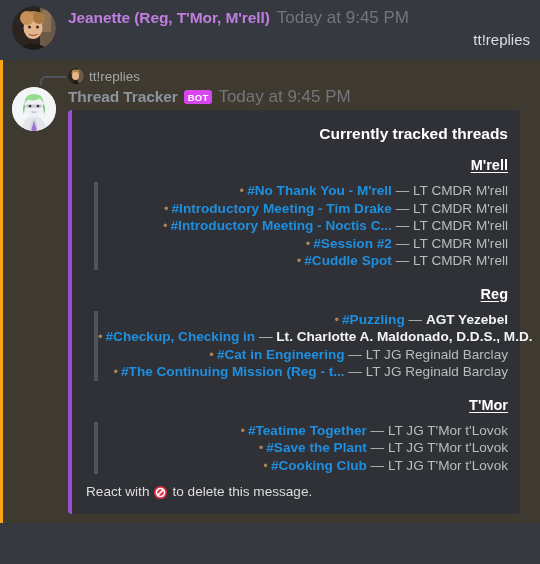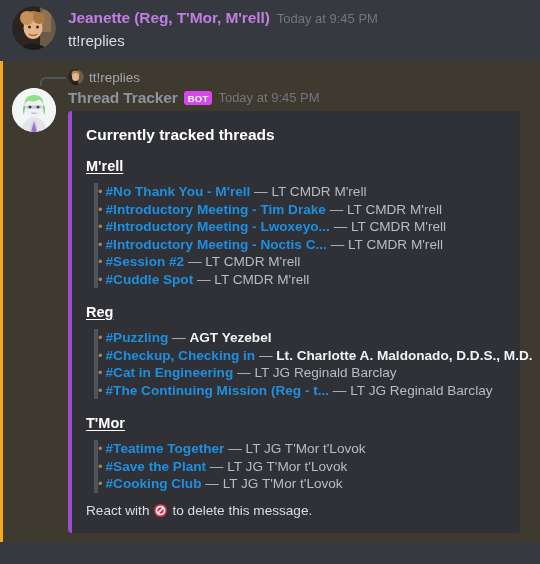--- a/index.html
+++ b/index.html
@@ -12,20 +12,21 @@
     height: 564px;
     overflow: hidden;
     font-family: "Liberation Sans", "DejaVu Sans", sans-serif;
     -webkit-font-smoothing: antialiased;
   }
   .app {
     position: relative;
     width: 540px;
     height: 564px;
     background: #36393f;
+    text-align: right;
   }
 
   
   .msg-plain {
     position: relative;
     padding: 8px 10px 10px 68px;
     background: #36393f;
     min-height: 44px;
     box-sizing: border-box;
   }
@@ -45,21 +46,21 @@
     line-height: 20px;
     white-space: nowrap;
   }
   .author {
     font-size: 15.5px;
     font-weight: 700;
     color: #c07ee0;
     letter-spacing: -0.1px;
   }
   .timestamp {
-    font-size: 13px;
+    font-size: 17px;
     color: #72767d;
     font-weight: 400;
   }
   .msg-body {
     font-size: 15px;
     color: #dcddde;
     line-height: 21px;
     margin-top: 1px;
   }
 
@@ -309,21 +310,20 @@
       <span class="timestamp">Today at 9:45 PM</span>
     </div>
 
     <div class="embed">
       <div class="embed-title">Currently tracked threads</div>
       <div id="embed-sections">
           <div class="section-header">M'rell</div>
           <div class="quote">
             <div class="thread-line"><span class="bullet">•</span><span class="thread-link">#No Thank You - M'rell</span><span class="dash"> — </span><span class="owner">LT CMDR M'rell</span></div>
             <div class="thread-line"><span class="bullet">•</span><span class="thread-link">#Introductory Meeting - Tim Drake</span><span class="dash"> — </span><span class="owner">LT CMDR M'rell</span></div>
-            <div class="thread-line"><span class="bullet">•</span><span class="thread-link">#Introductory Meeting - Lwoxeyo...</span><span class="dash"> — </span><span class="owner">LT CMDR M'rell</span></div>
             <div class="thread-line"><span class="bullet">•</span><span class="thread-link">#Introductory Meeting - Noctis C...</span><span class="dash"> — </span><span class="owner">LT CMDR M'rell</span></div>
             <div class="thread-line"><span class="bullet">•</span><span class="thread-link">#Session #2</span><span class="dash"> — </span><span class="owner">LT CMDR M'rell</span></div>
             <div class="thread-line"><span class="bullet">•</span><span class="thread-link">#Cuddle Spot</span><span class="dash"> — </span><span class="owner">LT CMDR M'rell</span></div>
           </div>
           <div class="section-header">Reg</div>
           <div class="quote">
             <div class="thread-line"><span class="bullet">•</span><span class="thread-link">#Puzzling</span><span class="dash"> — </span><span class="owner-strong">AGT Yezebel</span></div>
             <div class="thread-line"><span class="bullet">•</span><span class="thread-link">#Checkup, Checking in</span><span class="dash"> — </span><span class="owner-strong">Lt. Charlotte A. Maldonado, D.D.S., M.D.</span></div>
             <div class="thread-line"><span class="bullet">•</span><span class="thread-link">#Cat in Engineering</span><span class="dash"> — </span><span class="owner">LT JG Reginald Barclay</span></div>
             <div class="thread-line"><span class="bullet">•</span><span class="thread-link">#The Continuing Mission (Reg - t...</span><span class="dash"> — </span><span class="owner">LT JG Reginald Barclay</span></div>

